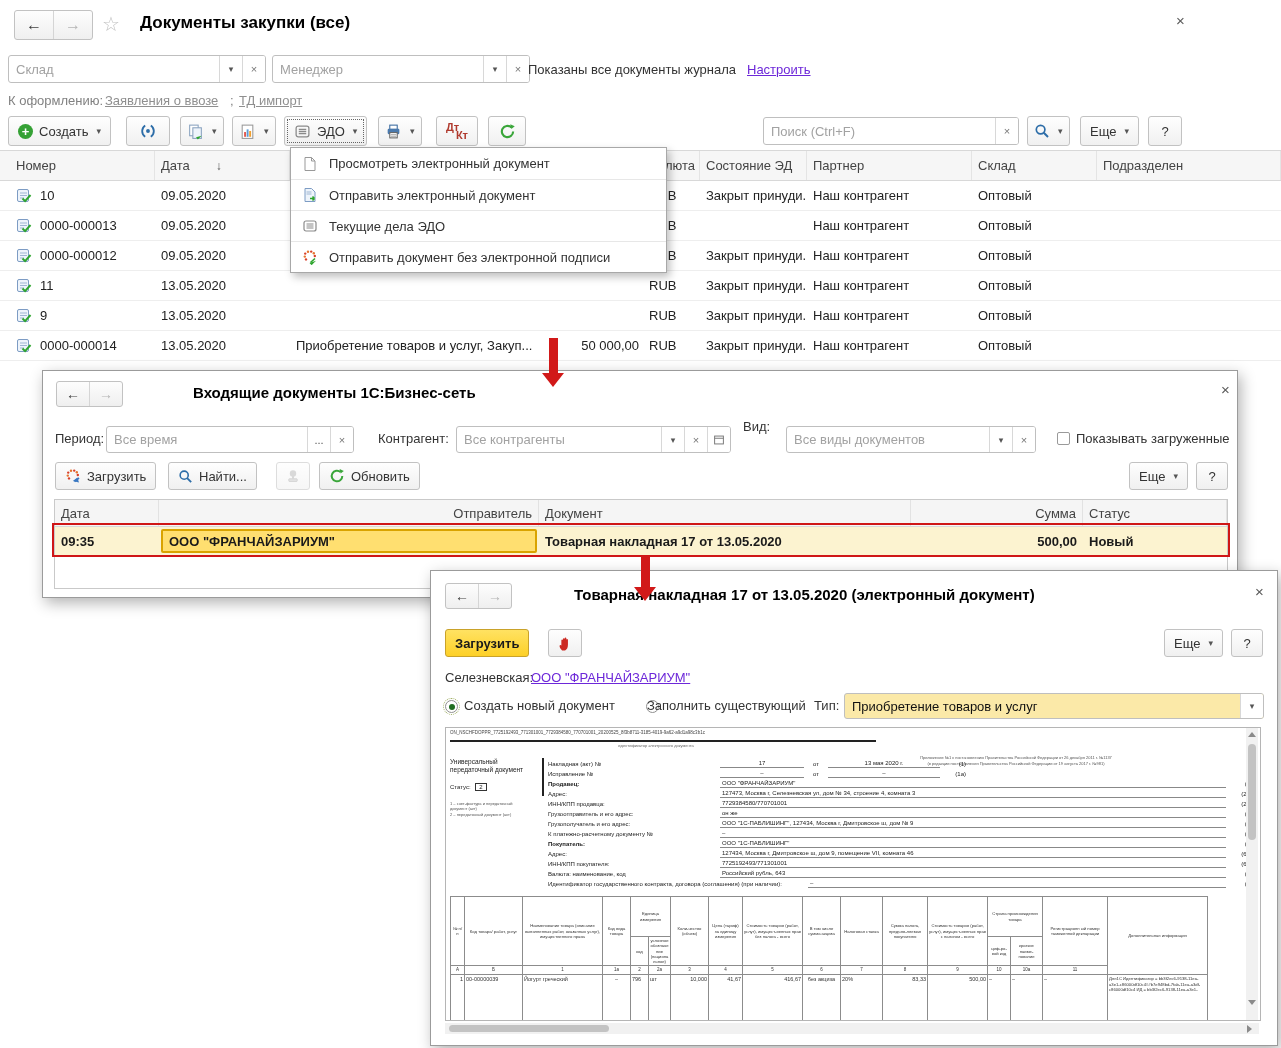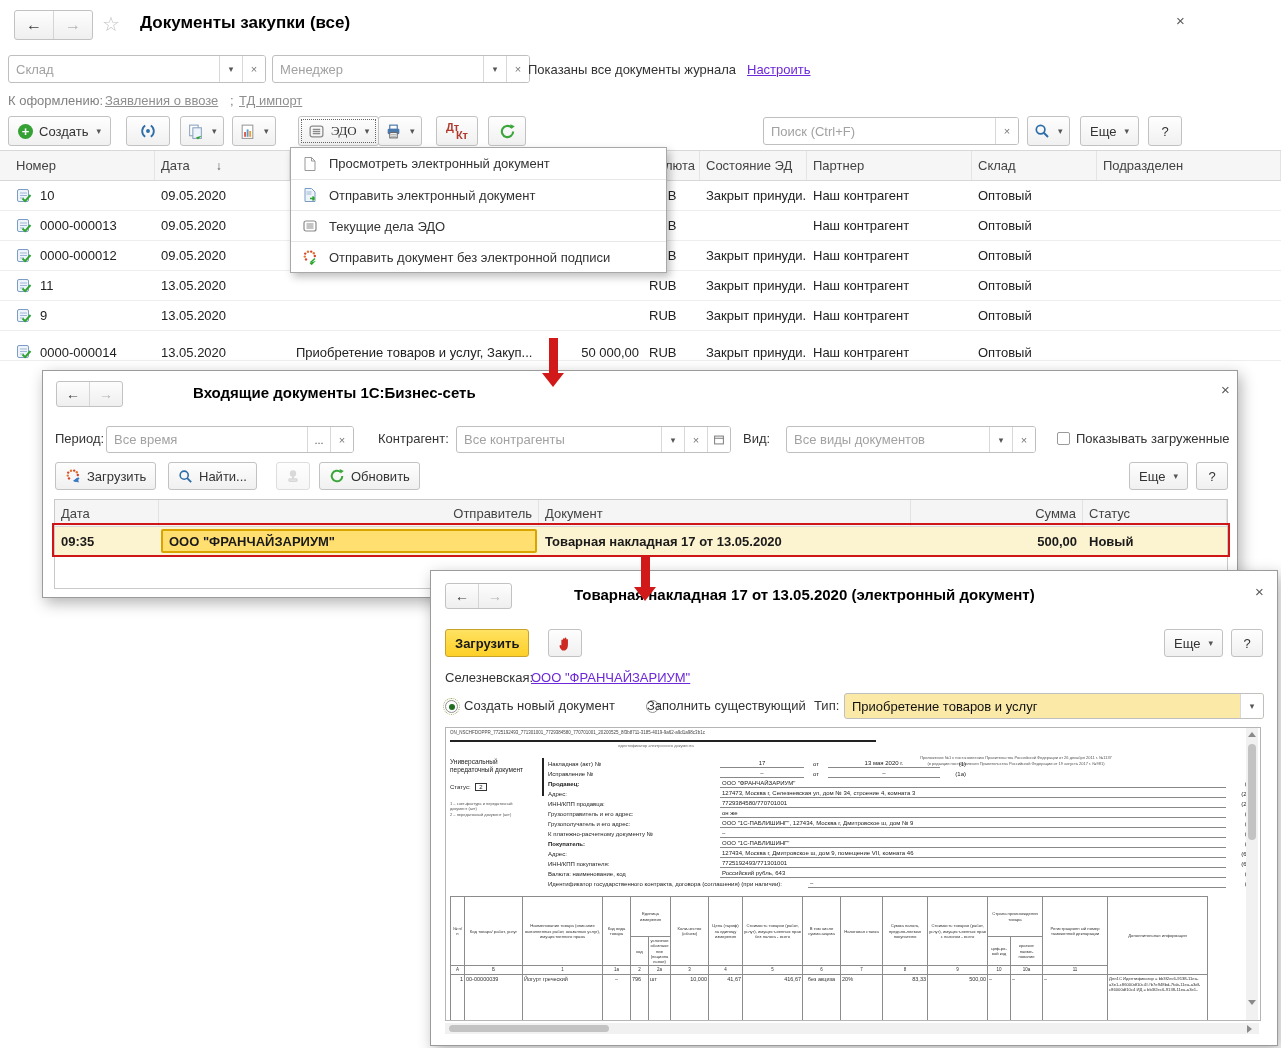--- a/index.html
+++ b/index.html
@@ -230,21 +230,21 @@
           <use href="#s-copy"></use>
         </svg>
       <span class="dd">▾</span>
     </div>
     <div class="abs btn icon-only" style="left:232px;top:116px;">
       <svg class="ico" width="17" height="17">
           <use href="#s-chart"></use>
         </svg>
       <span class="dd">▾</span>
     </div>
-    <div class="abs btn focused" style="left:298px;top:116px;font-family:Liberation Serif, serif;">
+    <div class="abs btn focused" style="left:284px;top:116px;">
       <svg class="ico" width="17" height="17">
           <use href="#s-stack"></use>
         </svg>
       <span>ЭДО</span>
       <span class="dd">▾</span>
     </div>
     <div class="abs btn icon-only" style="left:378px;top:116px;">
       <svg class="ico" width="17" height="17">
           <use href="#s-printer"></use>
         </svg>
@@ -460,21 +460,21 @@
         <div class="tc w-part">
             <span>Наш контрагент</span>
           </div>
         <div class="tc w-wh">
             <span>Оптовый</span>
           </div>
         <div class="tc w-div">
             <span></span>
           </div>
       </div>
-      <div class="t1row" style="padding-left:10px;align-items:flex-end;">
+      <div class="t1row" style="padding-left:10px;">
         <div class="tc w-num">
             <svg class="ico" width="16" height="16" style="margin-right:8px;">
               <use href="#s-doccheck"></use>
             </svg>
             <span>0000-000014</span>
           </div>
         <div class="tc w-date">
             <span>13.05.2020</span>
           </div>
         <div class="tc w-op">
@@ -551,21 +551,21 @@
     <div class="abs combo" style="left:413px;top:55px;width:275px;height:27px;">
       <input placeholder="Все контрагенты" style="">
       <span class="cseg">▾</span>
       <span class="cseg xseg">×</span>
       <span class="cseg">
           <svg width="14" height="14">
             <use href="#s-openwin"></use>
           </svg>
         </span>
     </div>
-    <span class="abs lbl" style="left:700px;top:60px;">Вид:</span>
+    <span class="abs lbl" style="left:700px;top:48px;">Вид:</span>
     <div class="abs combo" style="left:743px;top:55px;width:250px;height:27px;">
       <input placeholder="Все виды документов" style="">
       <span class="cseg">▾</span>
       <span class="cseg xseg">×</span>
     </div>
     <span class="abs checkbox" style="left:1014px;top:61px;"></span>
     <span class="abs lbl" style="left:1033px;top:60px;">Показывать загруженные</span>
 
     <div class="abs btn h28" style="left:12px;top:91px;">
       <svg class="ico" width="16" height="16">

